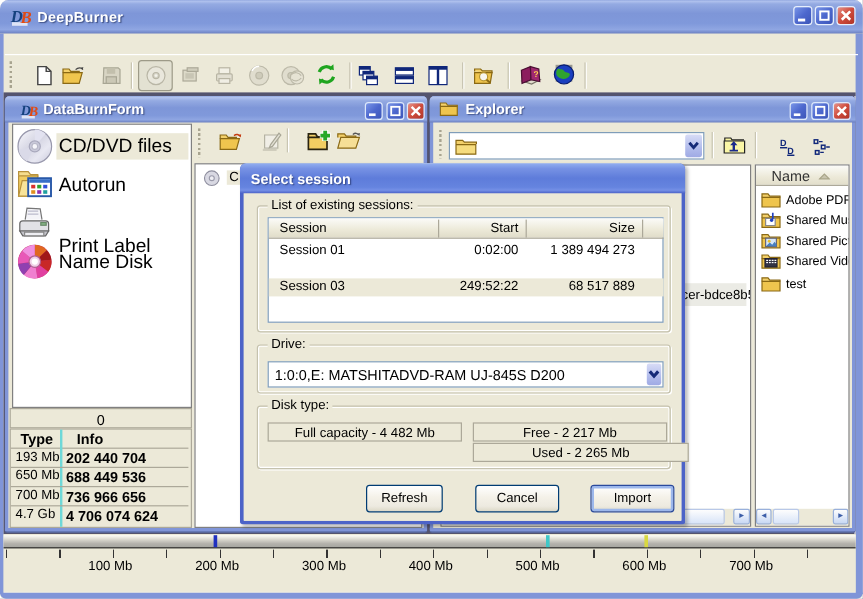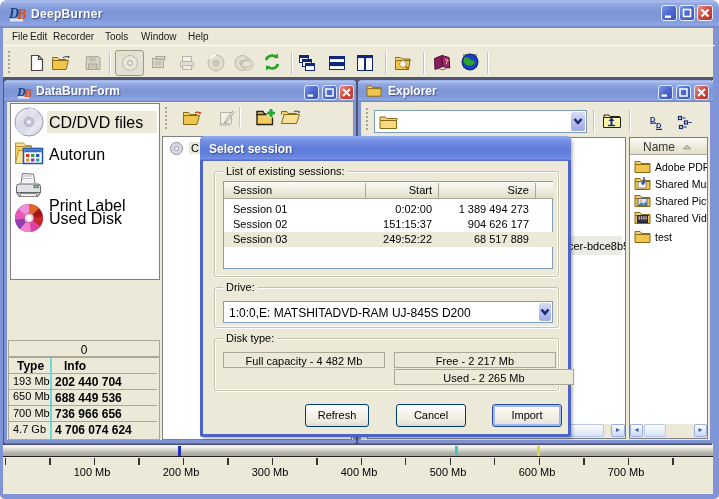--- a/index.html
+++ b/index.html
@@ -45,21 +45,21 @@
 .ctitle { position:absolute; left:-3px; right:-3px; top:0; height:22px; font-size:12px;
   background:linear-gradient(180deg,#93A8E0 0%,#B2C3EE 6%,#94AAE2 18%,#7E96D8 45%,#8099DB 74%,#8FA6E2 90%,#6A7FC0 100%);
   border-radius:4px 4px 0 0; color:#fff; font-weight:bold; }
 .ctitle .txt { position:absolute; left:26px; top:4px; text-shadow:1px 1px 1px rgba(10,20,60,.5);}
 .cbtn2 { position:absolute; top:5px; width:15px; height:15px; border-radius:3px; border:1px solid #DCE7FA; }
 .cbtn2.min,.cbtn2.max { background:linear-gradient(135deg,#7A96E8 0%,#4D68CE 50%,#3C55B8 100%); }
 .cbtn2.close { background:linear-gradient(135deg,#E8948A 0%,#CE4B3C 50%,#B03528 100%); }
 
 
 #dbf { left:4px; top:80px; width:352px; height:363px; }
-#dbf-side { position:absolute; left:3px; top:23px; width:150px; height:177px;
+#dbf-side { position:absolute; left:3px; top:23px; width:150px; height:237px;
   background:#fff; border:1px solid #808080; }
 .sideitem { position:absolute; left:4px; font-size:16px; color:#000; }
 #dbf-zero { position:absolute; left:1px; top:260px; width:152px; height:17px;
   border:1px solid #ACA899; background:#ECE9D8; text-align:center; font-size:12px; padding-top:2px;}
 #dbf-table { position:absolute; left:1px; top:277px; width:152px; height:83px;
   border:1px solid #ACA899; background:#ECE9D8; }
 #dbf-tree { position:absolute; left:155px; top:56px; width:190px; height:304px;
   background:#fff; border:1px solid #808080; }
 #dbf-tb { position:absolute; left:155px; top:23px; width:190px; height:33px; }
 
@@ -124,28 +124,20 @@
           <rect x="3" y="9.5" width="6" height="2.4" fill="#fff"></rect>
         </svg></div>
     <div class="cbtn max" style="left:679px;top:5px;"><svg width="14" height="14" viewBox="0 0 14 14">
           <rect x="3.5" y="3.5" width="7" height="7" fill="none" stroke="#fff" stroke-width="1.6"></rect>
         </svg></div>
     <div class="cbtn close" style="left:697px;top:5px;"><svg width="14" height="14" viewBox="0 0 14 14">
           <path d="M3.5 3.5l7 7M10.5 3.5l-7 7" stroke="#fff" stroke-width="2.2"></path>
         </svg></div>
   </div>
 
-  <div id="menubar" class="abs">
-    <span style="left:8px;">File</span>
-    <span style="left:26px;">Edit</span>
-    <span style="left:49px;">Recorder</span>
-    <span style="left:101px;">Tools</span>
-    <span style="left:137px;">Window</span>
-    <span style="left:184px;">Help</span>
-  </div>
 
   <div id="toolbar" class="abs">
     <div class="grip" style="left:4px;"></div>
 
     <svg class="ticon" style="left:24px;" viewBox="0 0 18 18">
         <path d="M3.5 1.5h7l4 4v11h-11z" fill="#fff" stroke="#444" stroke-width="1.2"></path>
         <path d="M10.5 1.5v4h4" fill="none" stroke="#444" stroke-width="1.2"></path>
       </svg>
 
     <svg class="ticon" style="left:47px;width:20px;" viewBox="0 0 20 18">
@@ -336,21 +328,21 @@
           <path d="M26 6.5a14 14 0 013.8 8L16 16z" fill="#A01818"></path>
           <path d="M29.8 14.5a14 14 0 01-2.6 10L16 16z" fill="#C82828"></path>
           <path d="M27.2 24.5a14 14 0 01-9 5.3L16 16z" fill="#E040A0"></path>
           <path d="M18.2 29.8a14 14 0 01-11.4-2.6L16 16z" fill="#F080D0"></path>
           <path d="M6.8 27.2a14 14 0 01-4.6-9.5L16 16z" fill="#9040B0"></path>
           <path d="M2.2 17.7a14 14 0 013.3-10.5L16 16z" fill="#E858B8"></path>
           <path d="M5.5 7.2A14 14 0 0116 2l0 14z" fill="#F090E0"></path>
           <circle cx="16" cy="16" r="4.8" fill="#F0D0E8" stroke="#B06090"></circle>
           <circle cx="16" cy="16" r="2.6" fill="#FFFFFF"></circle>
         </svg>
-      <div class="sideitem" style="left:38px;top:106px;">Used Disk</div>
+      <div class="sideitem" style="left:38px;top:106px;">Name Disk</div>
     </div>
     <div id="dbf-zero">0</div>
     <div id="dbf-table">
       <div class="abs" style="left:0;top:0;width:148px;height:16px;border-bottom:1px solid #ACA899;font-weight:bold;font-size:12px;">
           <span class="abs" style="left:8px;top:1px;">Type</span>
           <span class="abs" style="left:55px;top:1px;">Info</span>
         </div>
       <div class="abs" style="left:41px;top:0;width:2px;height:81px;background:#6ED8D8;"></div>
       <div class="abs" style="left:0;top:16px;width:148px;height:16px;border-bottom:1px solid #ACA899;">
           <span class="abs" style="left:4px;top:1px;font-size:11px;">193 Mb</span>
@@ -554,25 +546,20 @@
           <span class="abs" style="left:230px;top:2px;width:75px;text-align:right;">Size</span>
           <div class="abs" style="left:141px;top:1px;width:1px;height:15px;background:#ACA899;"></div>
           <div class="abs" style="left:214px;top:1px;width:1px;height:15px;background:#ACA899;"></div>
           <div class="abs" style="left:311px;top:1px;width:1px;height:15px;background:#ACA899;"></div>
         </div>
         <div class="lrow" style="top:20px;">
             <span class="c1">Session 01</span>
             <span class="c2">0:02:00</span>
             <span class="c3">1 389 494 273</span>
           </div>
-        <div class="lrow" style="top:35px;">
-            <span class="c1">Session 02</span>
-            <span class="c2">151:15:37</span>
-            <span class="c3">904 626 177</span>
-          </div>
         <div class="lrow" style="top:50px;background:#ECE9D8;">
             <span class="c1">Session 03</span>
             <span class="c2">249:52:22</span>
             <span class="c3">68 517 889</span>
           </div>
       </div>
     </div>
 
     <div class="gbox" style="left:11px;top:151px;width:345px;height:41px;">
       <div class="glabel">Drive:</div>

